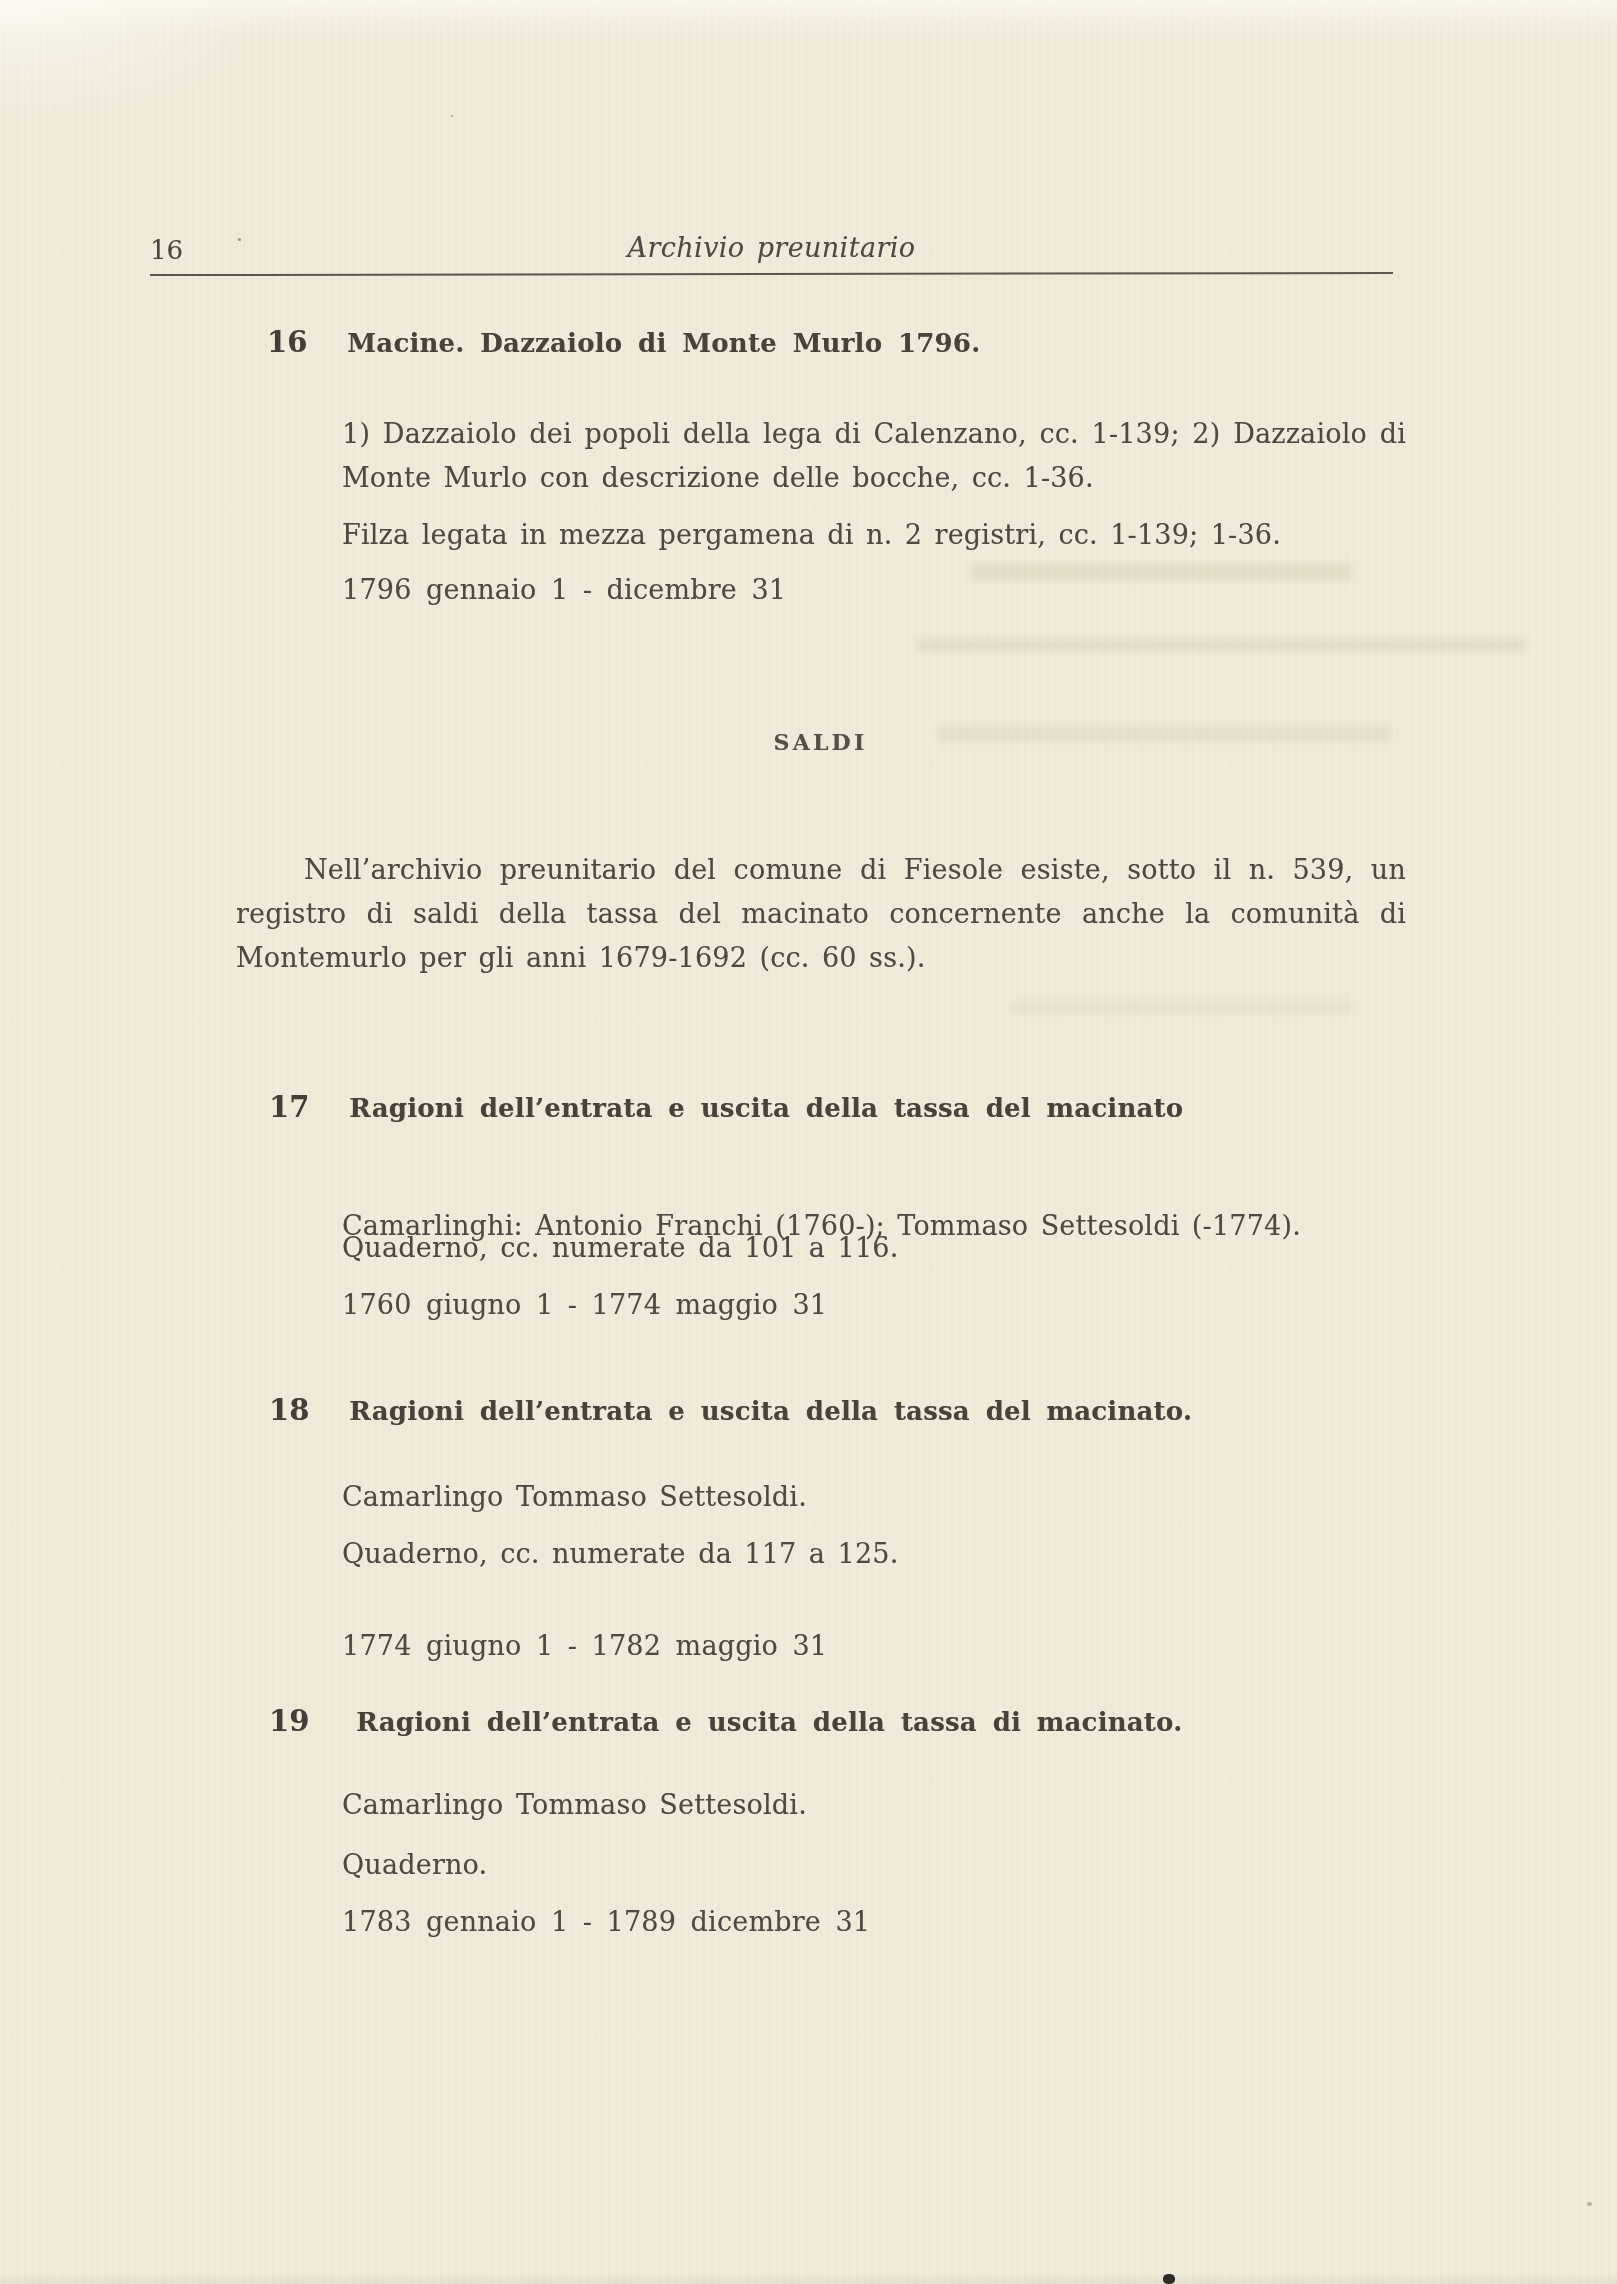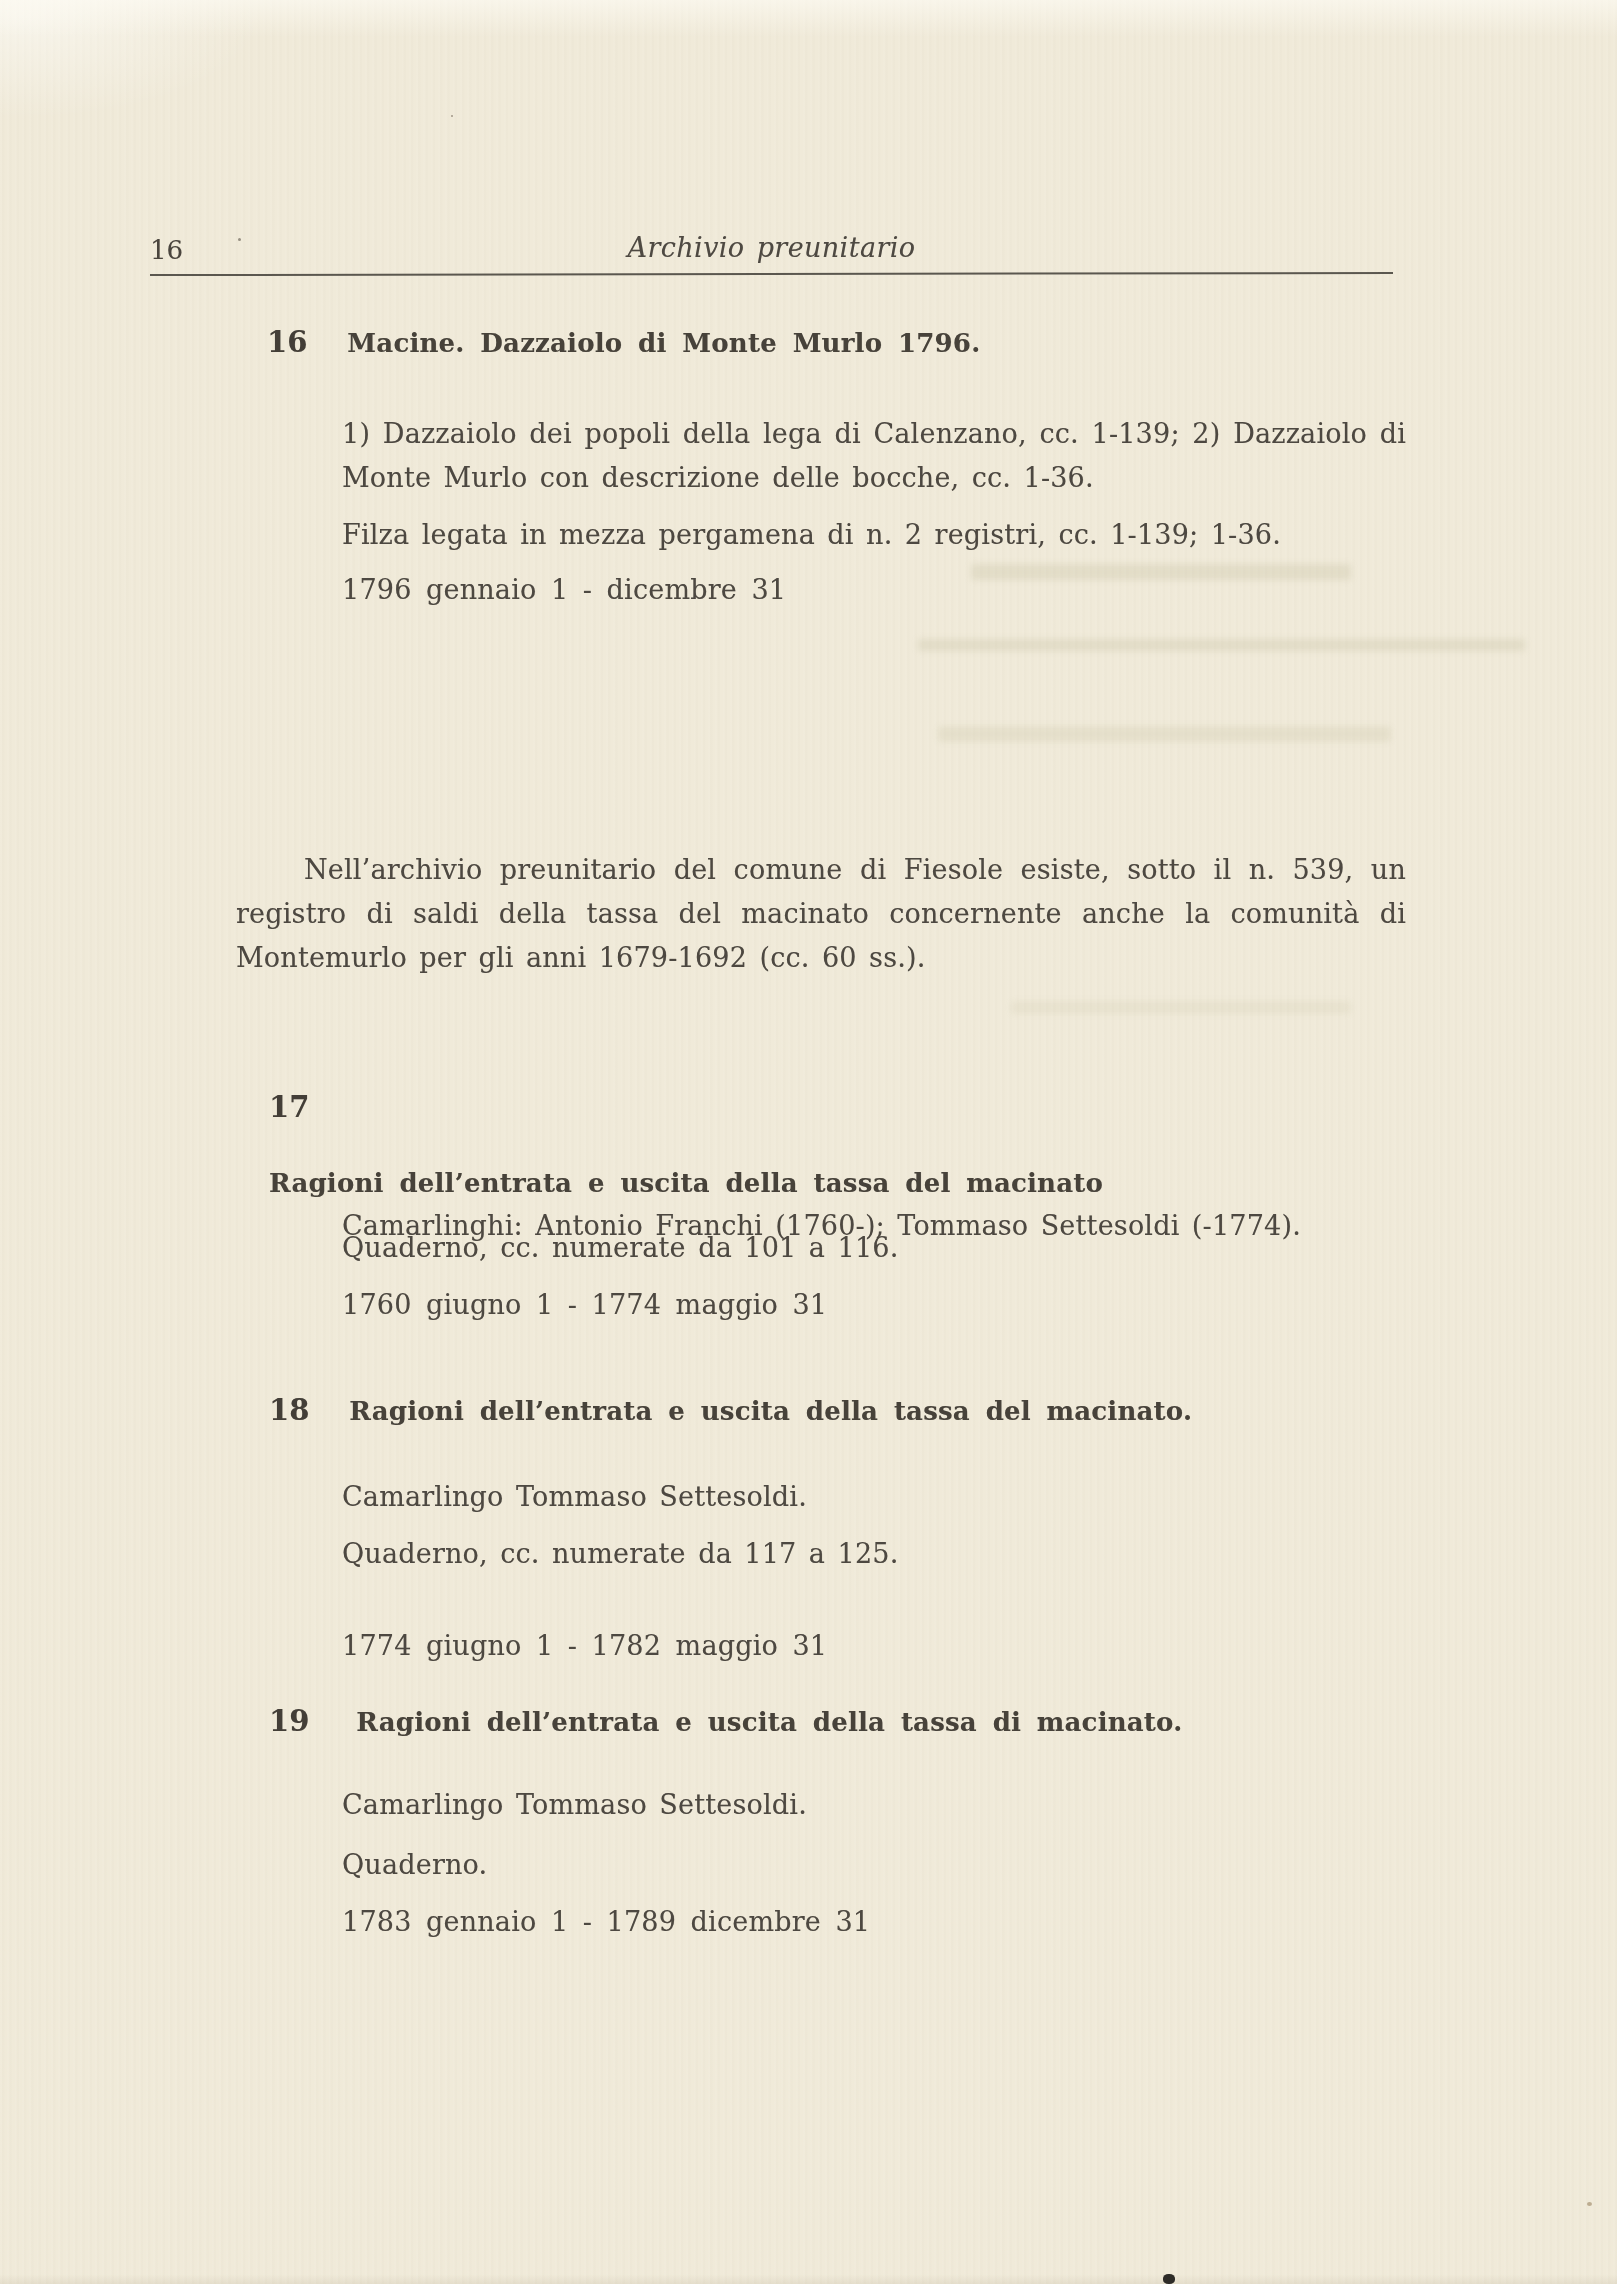--- a/index.html
+++ b/index.html
@@ -51,24 +51,25 @@
   <div class="abs hdr-rule" style="left:150px;top:273px;width:1243px;"></div>
 
   <div class="abs entry-head" style="left:267px;top:324px;">
     <span class="e-num txt">16</span>
     <span class="e-title txt">Macine. Dazzaiolo di Monte Murlo 1796.</span>
   </div>
   <p class="abs body just txt" style="left:342px;top:412px;width:1064px;">1) Dazzaiolo dei popoli della lega di Calenzano, cc. 1-139; 2) Dazzaiolo di Monte Murlo con descrizione delle bocche, cc. 1-36.</p>
   <p class="abs body txt" style="left:342px;top:513px;width:1100px;">Filza legata in mezza pergamena di n. 2 registri, cc. 1-139; 1-36.</p>
   <p class="abs body dateline txt" style="left:342px;top:568px;">1796 gennaio 1 - dicembre 31</p>
 
+  <div class="abs saldi txt" style="left:236px;top:726px;width:1169px;">SALDI</div>
 
   <p class="abs body just intro txt" style="left:236px;top:848px;width:1170px;">Nell’archivio preunitario del comune di Fiesole esiste, sotto il n. 539, un registro di saldi della tassa del macinato concernente anche la comunità di Montemurlo per gli anni 1679-1692 (cc. 60 ss.).</p>
 
-  <div class="abs entry-head" style="left:269px;top:1089px;flex-direction:column;">
+  <div class="abs entry-head" style="left:269px;top:1089px;">
     <span class="e-num txt">17</span>
     <span class="e-title txt">Ragioni dell’entrata e uscita della tassa del macinato</span>
   </div>
   <p class="abs body txt" style="left:342px;top:1168px;width:1100px;margin-top:36px;">Camarlinghi: Antonio Franchi (1760-); Tommaso Settesoldi (-1774).</p>
   <p class="abs body txt" style="left:342px;top:1226px;width:1100px;">Quaderno, cc. numerate da 101 a 116.</p>
   <p class="abs body dateline txt" style="left:342px;top:1283px;">1760 giugno 1 - 1774 maggio 31</p>
 
   <div class="abs entry-head" style="left:269px;top:1392px;">
     <span class="e-num txt">18</span>
     <span class="e-title txt">Ragioni dell’entrata e uscita della tassa del macinato.</span>

